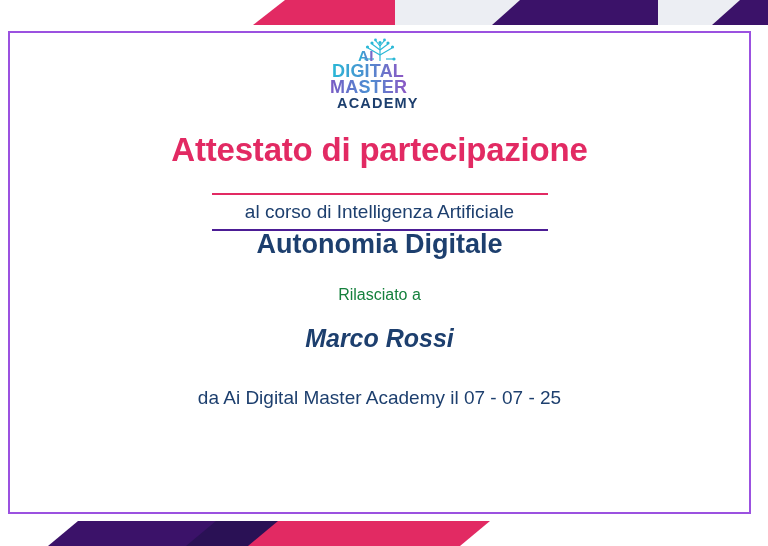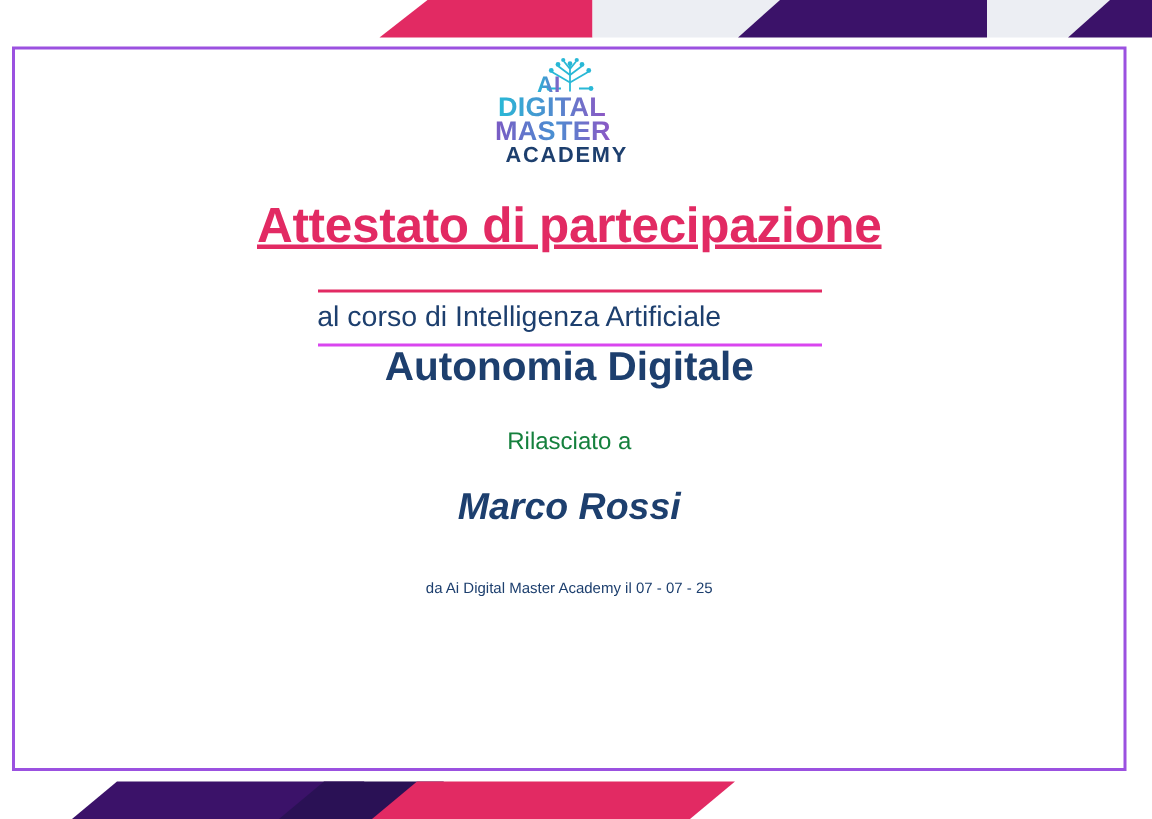--- a/index.html
+++ b/index.html
@@ -59,29 +59,29 @@
   .logo svg { display: block; }
 
   
   .title {
     margin-top: 22px;
     font-size: 33px;
     font-weight: bold;
     color: #e22a63;
     letter-spacing: -0.2px;
     line-height: 1;
-    text-decoration: underline;
   }
 
   .subtitle-wrap {
     margin-top: 27px;
     padding: 7px 0 8px 0;
     border-top: 2px solid #e22a63;
-    border-bottom: 2px solid #d946ef;
+    border-bottom: 2px solid #4c1d95;
     min-width: 336px;
+    text-align: center;
   }
   .subtitle {
     font-size: 19px;
     color: #1d3f6e;
     line-height: 1;
   }
 
   .course {
     font-size: 27px;
     font-weight: bold;
@@ -100,21 +100,21 @@
     margin-top: 23px;
     font-size: 25px;
     font-weight: bold;
     font-style: italic;
     color: #1d3f6e;
     line-height: 1;
   }
 
   .footer {
     margin-top: 37px;
-    font-size: 10px;
+    font-size: 19px;
     color: #1d3f6e;
     line-height: 1;
   }
 </style>
 </head>
 <body>
 
 <svg class="deco-layer" viewBox="0 0 768 546" width="768" height="546" xmlns="http://www.w3.org/2000/svg">
 
   <polygon points="253,25 285,0 395,0 395,25" fill="#e22a63"></polygon>

